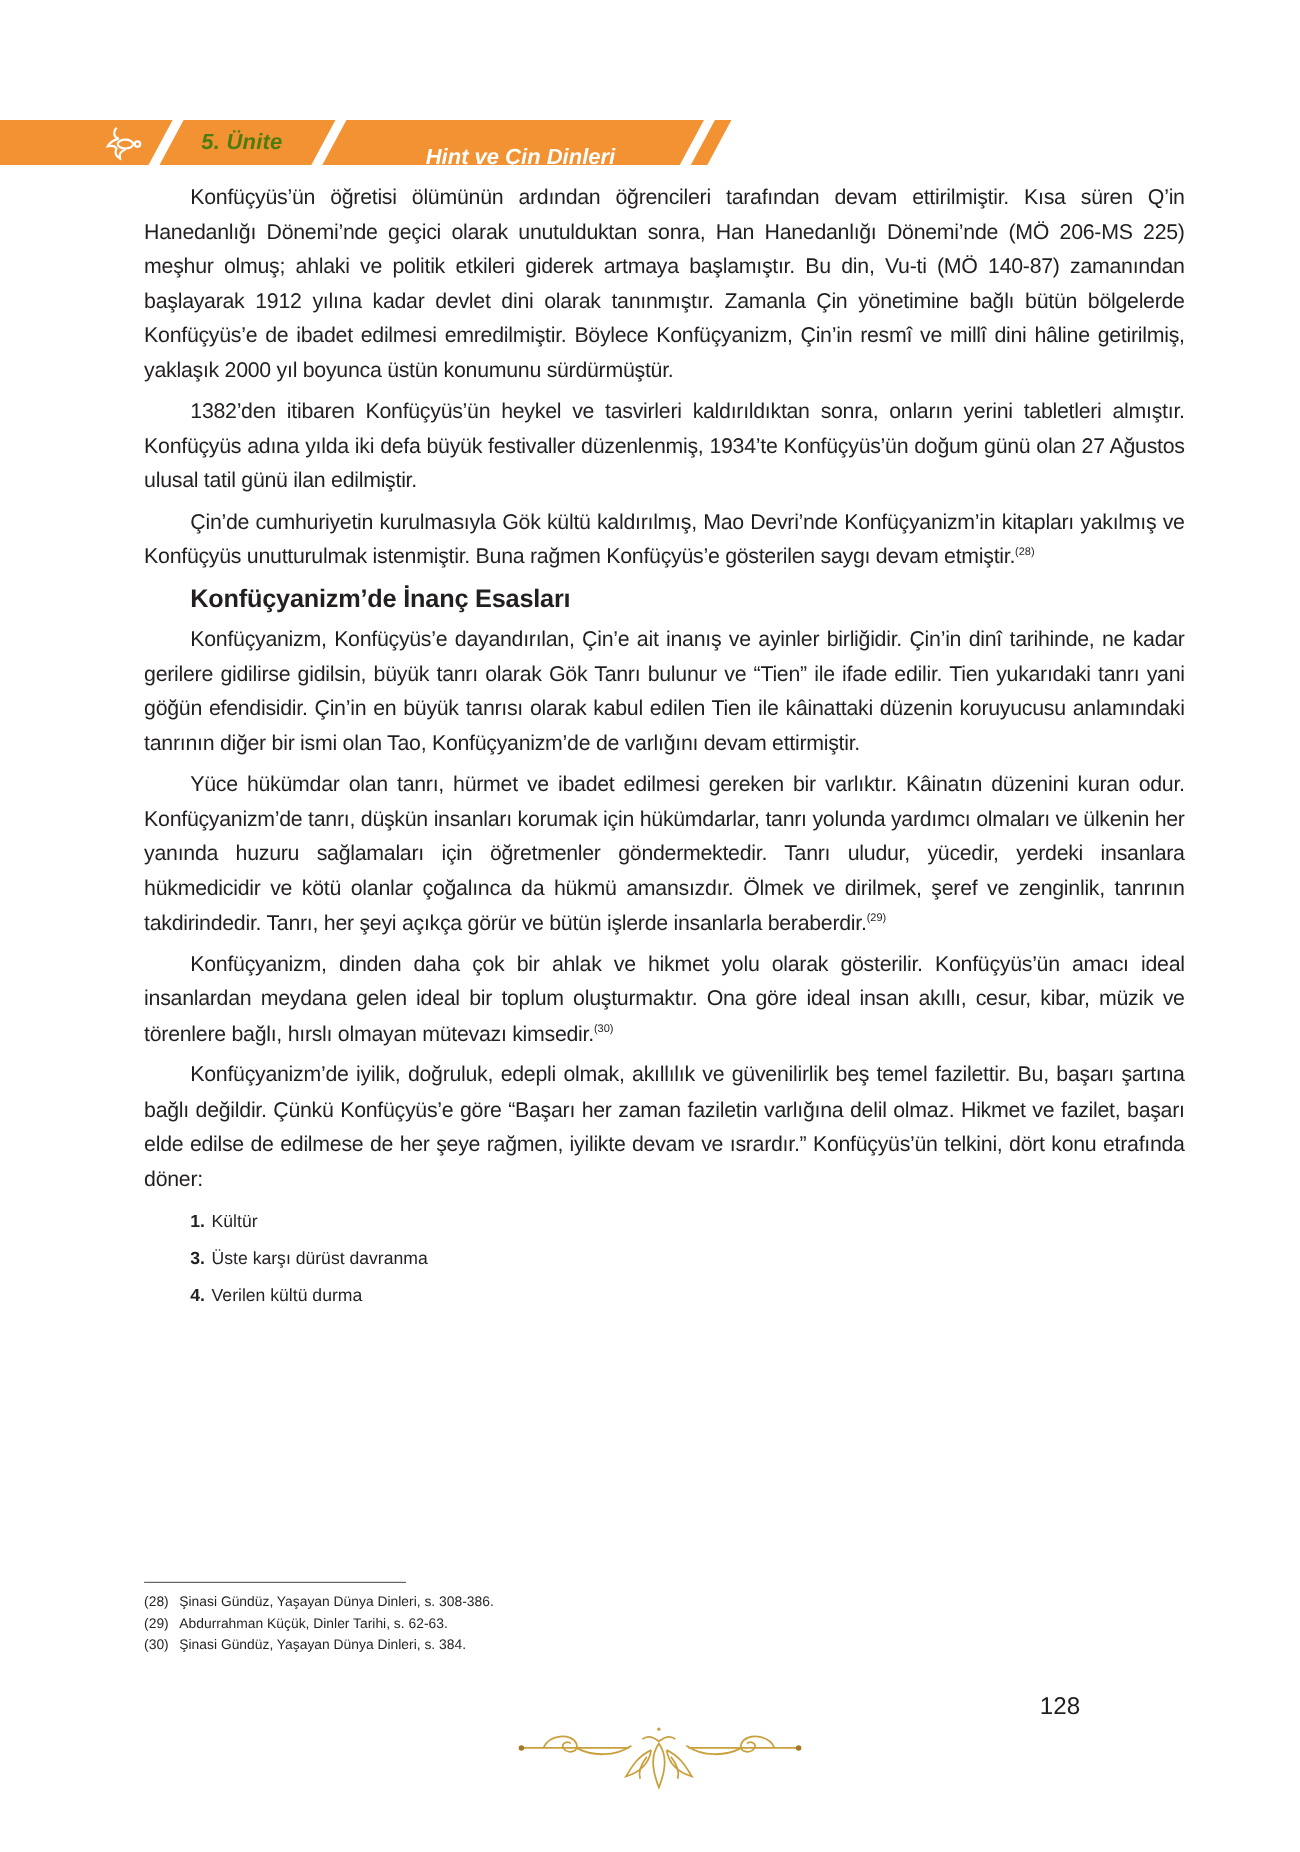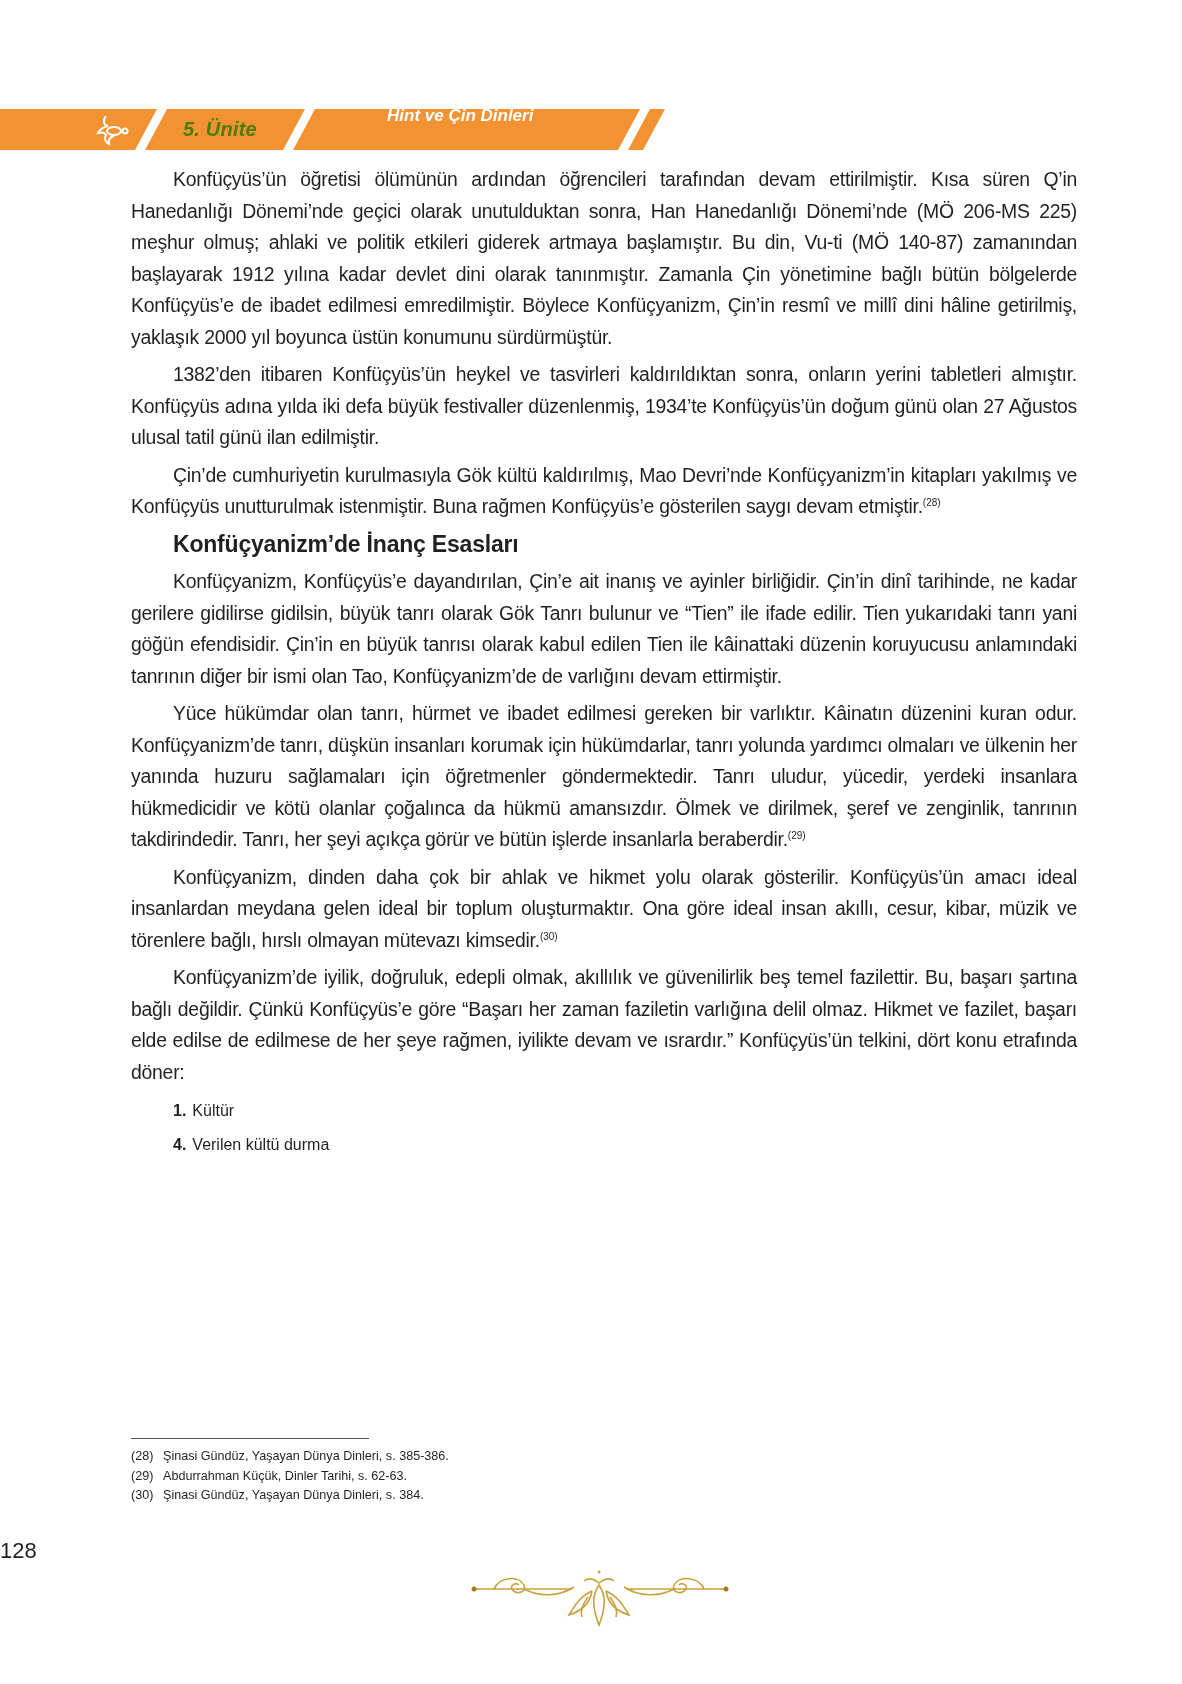--- a/index.html
+++ b/index.html
@@ -4,42 +4,42 @@
 <style>
   html, body { margin: 0; padding: 0; background: #ffffff; }
   body { width: 1182px; height: 1684px; position: relative; overflow: hidden;
          font-family: "Liberation Sans", sans-serif; color: #231f20; }
 
   
   .band { position: absolute; left: 0; top: 109px; width: 700px; height: 41px; }
   .band svg { position: absolute; left: 0; top: 0; }
   .band-unit { position: absolute; left: 183px; top: 118px; font-size: 20px; font-weight: bold;
                font-style: italic; color: #4d7c0f; letter-spacing: 0.2px; }
-  .band-title { position: absolute; left: 387px; top: 106px; font-size: 17px; font-weight: bold;
+  .band-title { position: absolute; left: 387px; top: 132px; font-size: 20px; font-weight: bold;
                 font-style: italic; color: #ffffff; }
   .band-logo { position: absolute; left: 92px; top: 113px; width: 40px; height: 34px; }
 
   
   .content { position: absolute; left: 131px; top: 164px; width: 946px; }
   .para { margin: 0 0 6px 0; font-size: 19.4px; line-height: 31.5px; text-align: justify;
           text-indent: 42px; letter-spacing: -0.25px; font-family: Liberation Sans, sans-serif; }
   .para sup { font-size: 10px; vertical-align: super; line-height: 0; letter-spacing: 0; }
   .heading { margin: 0 0 6px 0; font-size: 23px; line-height: 31.5px; font-weight: bold;
              text-indent: 42px; letter-spacing: -0.2px; }
   .list { margin: 0; padding: 0; list-style: none; }
   .list li { font-size: 16px; line-height: 34px; padding-left: 42px; }
   .list .num { font-weight: bold; margin-right: 6px; }
 
   .fn-rule { position: absolute; left: 131px; top: 1438px; width: 238px; height: 0;
              border-top: 1px solid #555; }
   .footnotes { position: absolute; left: 131px; top: 1447px; font-size: 12.6px; line-height: 19.5px; }
   .footnotes .fn { white-space: nowrap; }
   .footnotes .fn-num { display: inline-block; width: 32px; }
 
-  .page-num { position: absolute; left: 0; width: 982px; top: 1538px; text-align: left;
+  .page-num { position: absolute; left: 0; width: 982px; top: 1538px; text-align: right;
               font-size: 22px; color: #231f20; }
   .ornament { position: absolute; left: 464px; top: 1567px; }
 </style>
 </head>
 <body>
 
 <div class="band">
   <svg width="700" height="41" viewBox="0 0 700 41">
     <polygon points="0,0 157,0 135,41 0,41" fill="#F39232"></polygon>
     <polygon points="167,0 305,0 283,41 145,41" fill="#F39232"></polygon>
@@ -64,27 +64,28 @@
 
   <h3 class="heading">Konfüçyanizm’de İnanç Esasları</h3>
 
   <p class="para"><span>Konfüçyanizm, Konfüçyüs’e dayandırılan, Çin’e ait inanış ve ayinler birliğidir. Çin’in dinî tarihinde, ne kadar gerilere gidilirse gidilsin, büyük tanrı olarak Gök Tanrı bulunur ve “Tien” ile ifade edilir. Tien yukarıdaki tanrı yani göğün efendisidir. Çin’in en büyük tanrısı olarak kabul edilen Tien ile kâinattaki düzenin koruyucusu anlamındaki tanrının diğer bir ismi olan Tao, Konfüçyanizm’de de varlığını devam ettirmiştir.</span></p>
   <p class="para"><span>Yüce hükümdar olan tanrı, hürmet ve ibadet edilmesi gereken bir varlıktır. Kâinatın düzenini kuran odur. Konfüçyanizm’de tanrı, düşkün insanları korumak için hükümdarlar, tanrı yolunda yardımcı olmaları ve ülkenin her yanında huzuru sağlamaları için öğretmenler göndermektedir. Tanrı uludur, yücedir, yerdeki insanlara hükmedicidir ve kötü olanlar çoğalınca da hükmü amansızdır. Ölmek ve dirilmek, şeref ve zenginlik, tanrının takdirindedir. Tanrı, her şeyi açıkça görür ve bütün işlerde insanlarla beraberdir.</span><sup>(29)</sup></p>
   <p class="para"><span>Konfüçyanizm, dinden daha çok bir ahlak ve hikmet yolu olarak gösterilir. Konfüçyüs’ün amacı ideal insanlardan meydana gelen ideal bir toplum oluşturmaktır. Ona göre ideal insan akıllı, cesur, kibar, müzik ve törenlere bağlı, hırslı olmayan mütevazı kimsedir.</span><sup>(30)</sup></p>
   <p class="para"><span>Konfüçyanizm’de iyilik, doğruluk, edepli olmak, akıllılık ve güvenilirlik beş temel fazilettir. Bu, başarı şartına bağlı değildir. Çünkü Konfüçyüs’e göre “Başarı her zaman faziletin varlığına delil olmaz. Hikmet ve fazilet, başarı elde edilse de edilmese de her şeye rağmen, iyilikte devam ve ısrardır.” Konfüçyüs’ün telkini, dört konu etrafında döner:</span></p>
 
   <ol class="list">
     <li><span class="num">1.</span><span>Kültür</span></li>
+    <li><span class="num">3.</span><span>Üste karşı dürüst davranma</span></li>
     <li><span class="num">4.</span><span>Verilen kültü durma</span></li>
   </ol>
 </div>
 
 <div class="fn-rule"></div>
 <div class="footnotes">
-  <div class="fn"><span class="fn-num">(28)</span><span>Şinasi Gündüz, Yaşayan Dünya Dinleri, s. 385-386.</span></div>
+  <div class="fn"><span class="fn-num">(28)</span><span>Şinasi Gündüz, Yaşayan Dünya Dinleri, s. 308-386.</span></div>
   <div class="fn"><span class="fn-num">(29)</span><span>Abdurrahman Küçük, Dinler Tarihi, s. 62-63.</span></div>
   <div class="fn"><span class="fn-num">(30)</span><span>Şinasi Gündüz, Yaşayan Dünya Dinleri, s. 384.</span></div>
 </div>
 
 <div class="page-num">128</div>
 <svg class="ornament" width="270" height="70" viewBox="0 0 270 70">
   <g fill="none" stroke="#C9A03C" stroke-width="1.6">
     <line x1="10" y1="22" x2="108" y2="22"></line>
     <line x1="162" y1="22" x2="262" y2="22"></line>
     <path d="M30 22 C35 10,55 8,60 18 C63 26,52 28,48 22 C46 18,52 15,55 18"></path>

